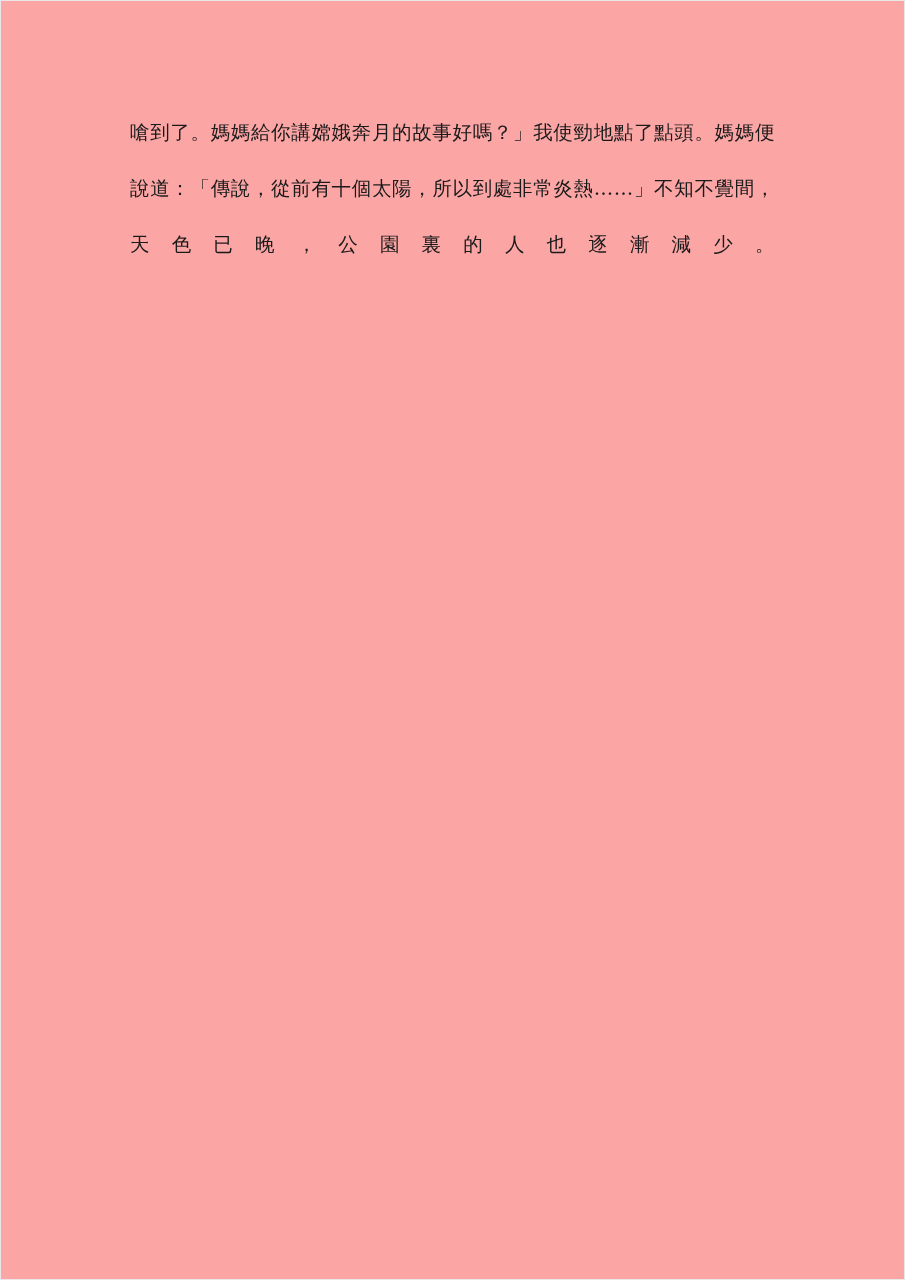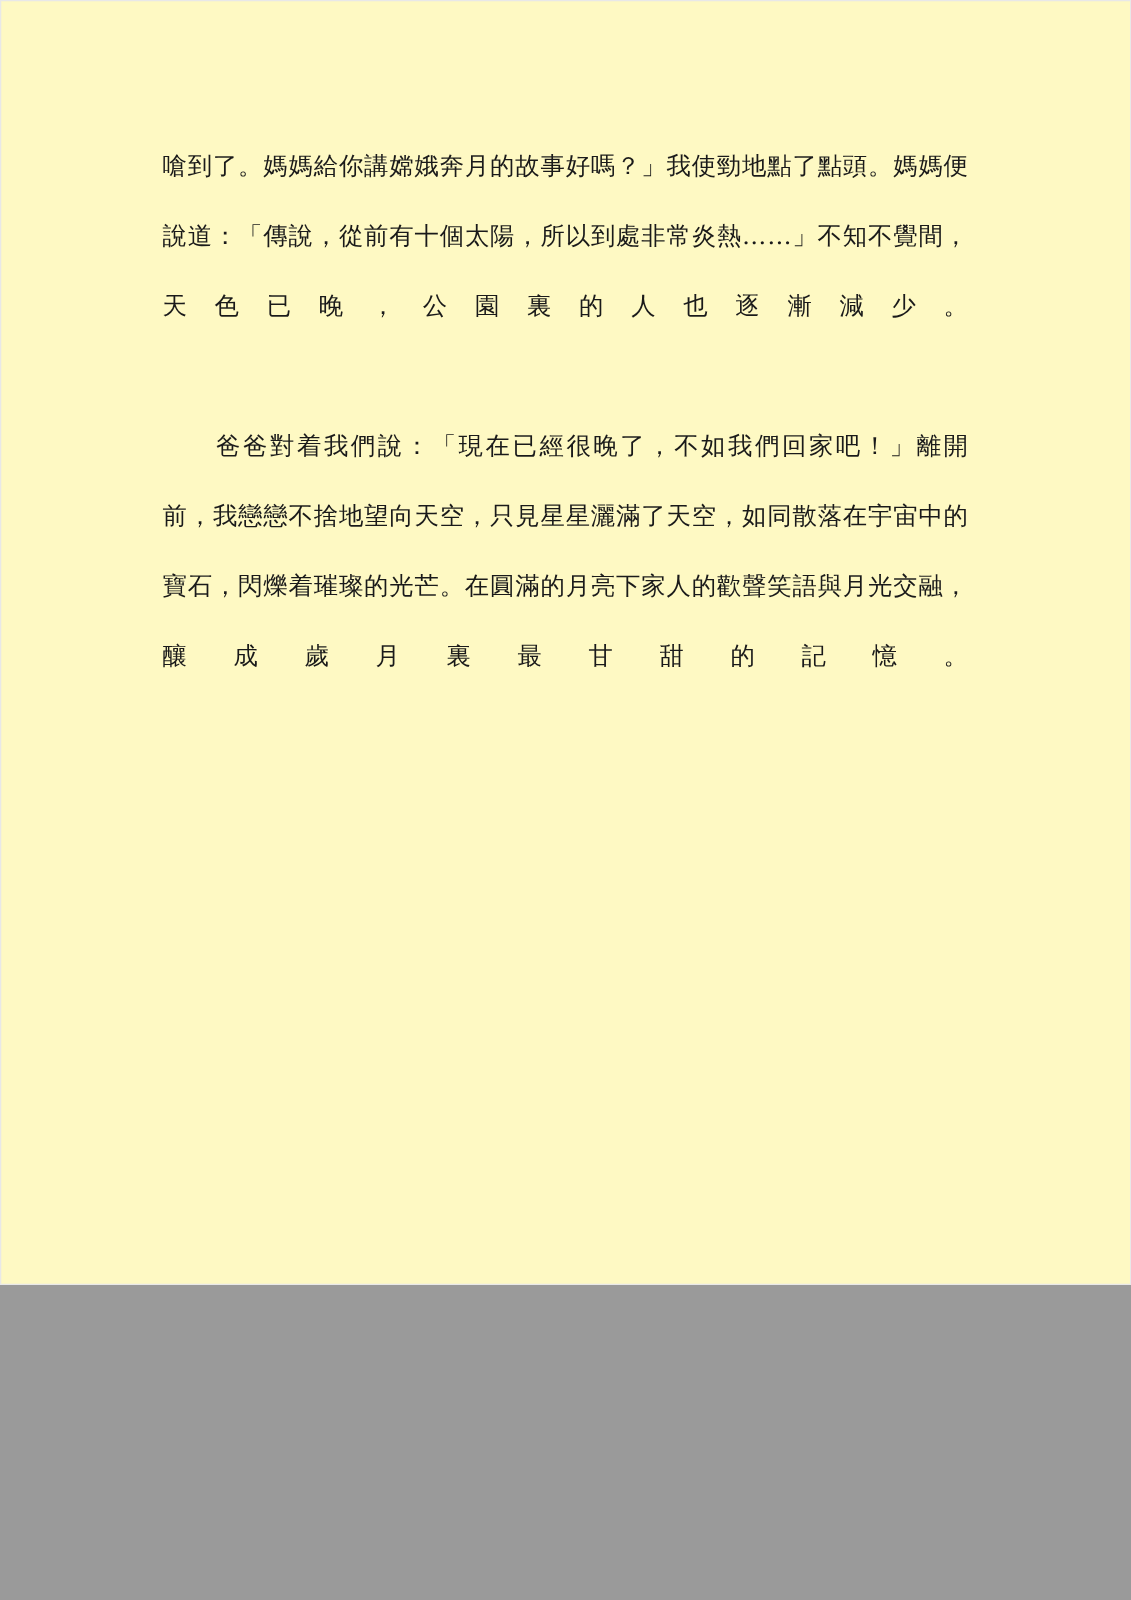--- a/index.html
+++ b/index.html
@@ -8,22 +8,22 @@
     background: #9a9a9a;
   }
   body {
     width: 905px;
     height: 1280px;
     overflow: hidden;
   }
   .page {
     position: relative;
     width: 905px;
-    height: 1028px;
-    background: #fef9c3;
+    height: 1280px;
+    background: #fca5a5;
     box-sizing: border-box;
     box-shadow: inset 0 0 0 1px #e8e8e8;
   }
   .page-body {
     position: absolute;
     left: 130px;
     top: 105px;
     width: 645px;
   }
   .para {
@@ -49,15 +49,14 @@
     display: inline-block;
     width: 100%;
   }
 </style>
 </head>
 <body>
 
 <div class="page">
   <div class="page-body">
     <p class="para">嗆到了。媽媽給你講嫦娥奔月的故事好嗎？」我使勁地點了點頭。媽媽便說道：「傳說，從前有十個太陽，所以到處非常炎熱……」不知不覺間，天色已晚，公園裏的人也逐漸減少。</p>
-    <p class="para indent">爸爸對着我們說：「現在已經很晚了，不如我們回家吧！」離開前，我戀戀不捨地望向天空，只見星星灑滿了天空，如同散落在宇宙中的寶石，閃爍着璀璨的光芒。在圓滿的月亮下家人的歡聲笑語與月光交融，釀成歲月裏最甘甜的記憶。</p>
   </div>
 </div>
 
 </body></html>

